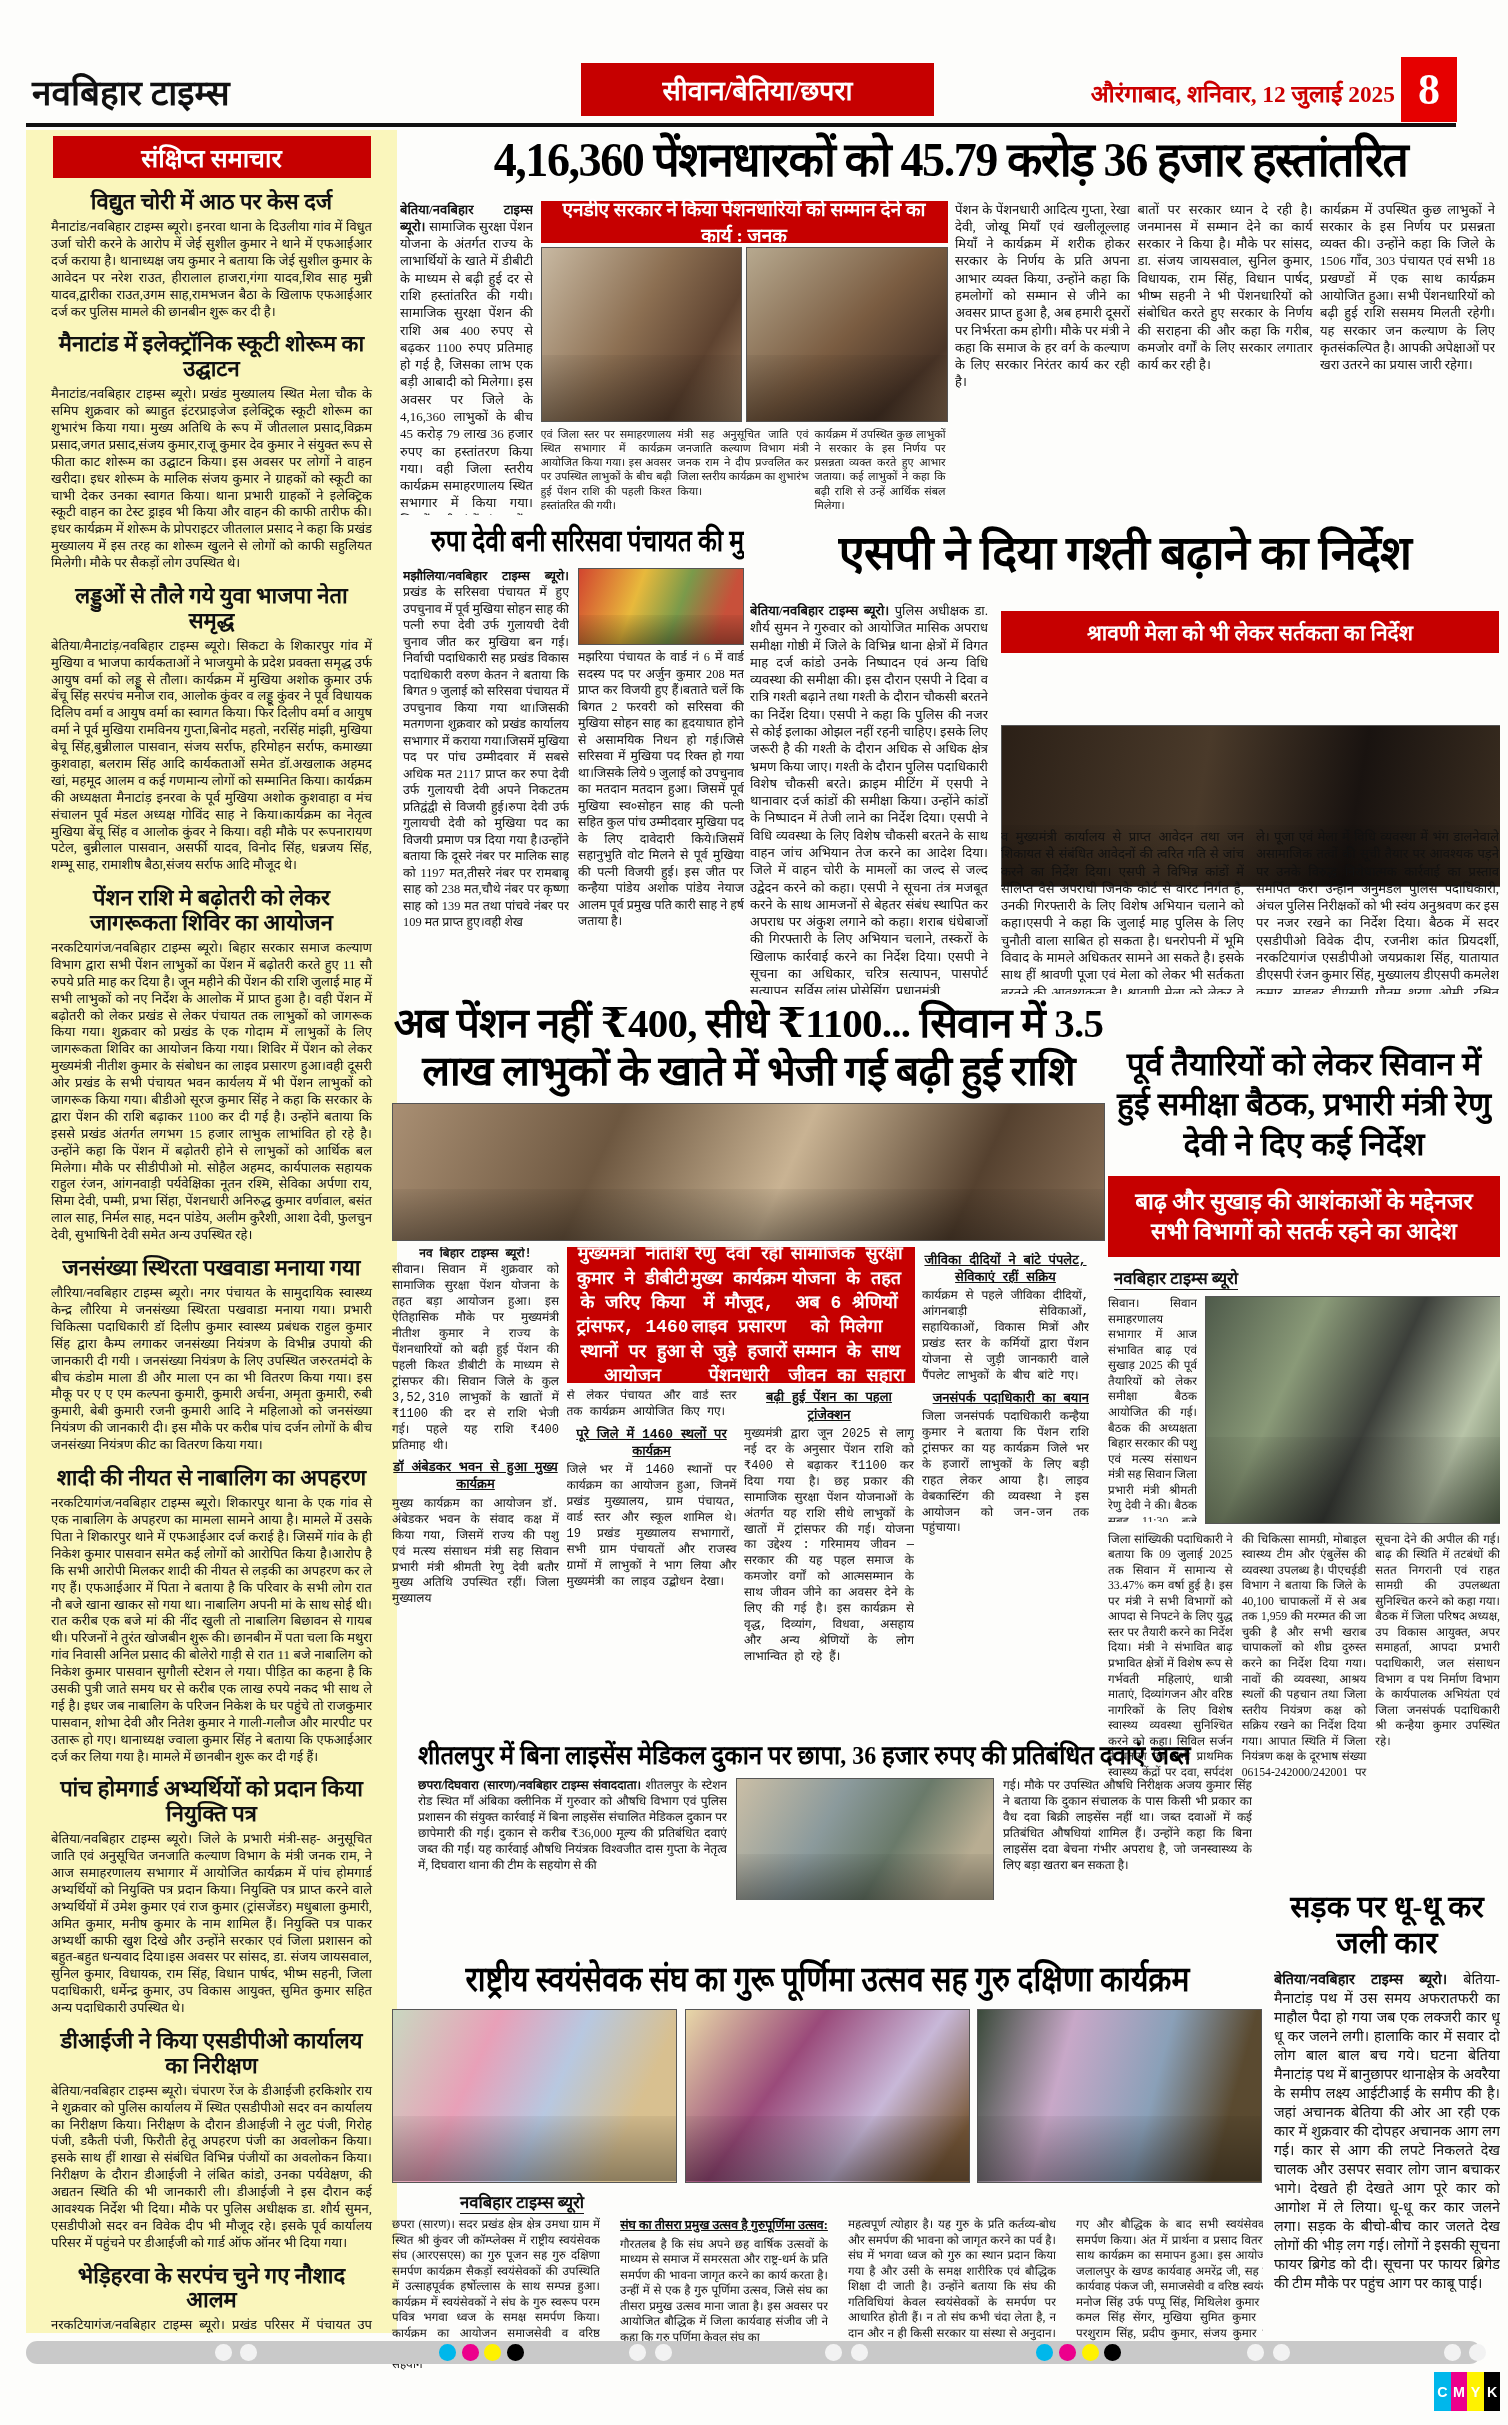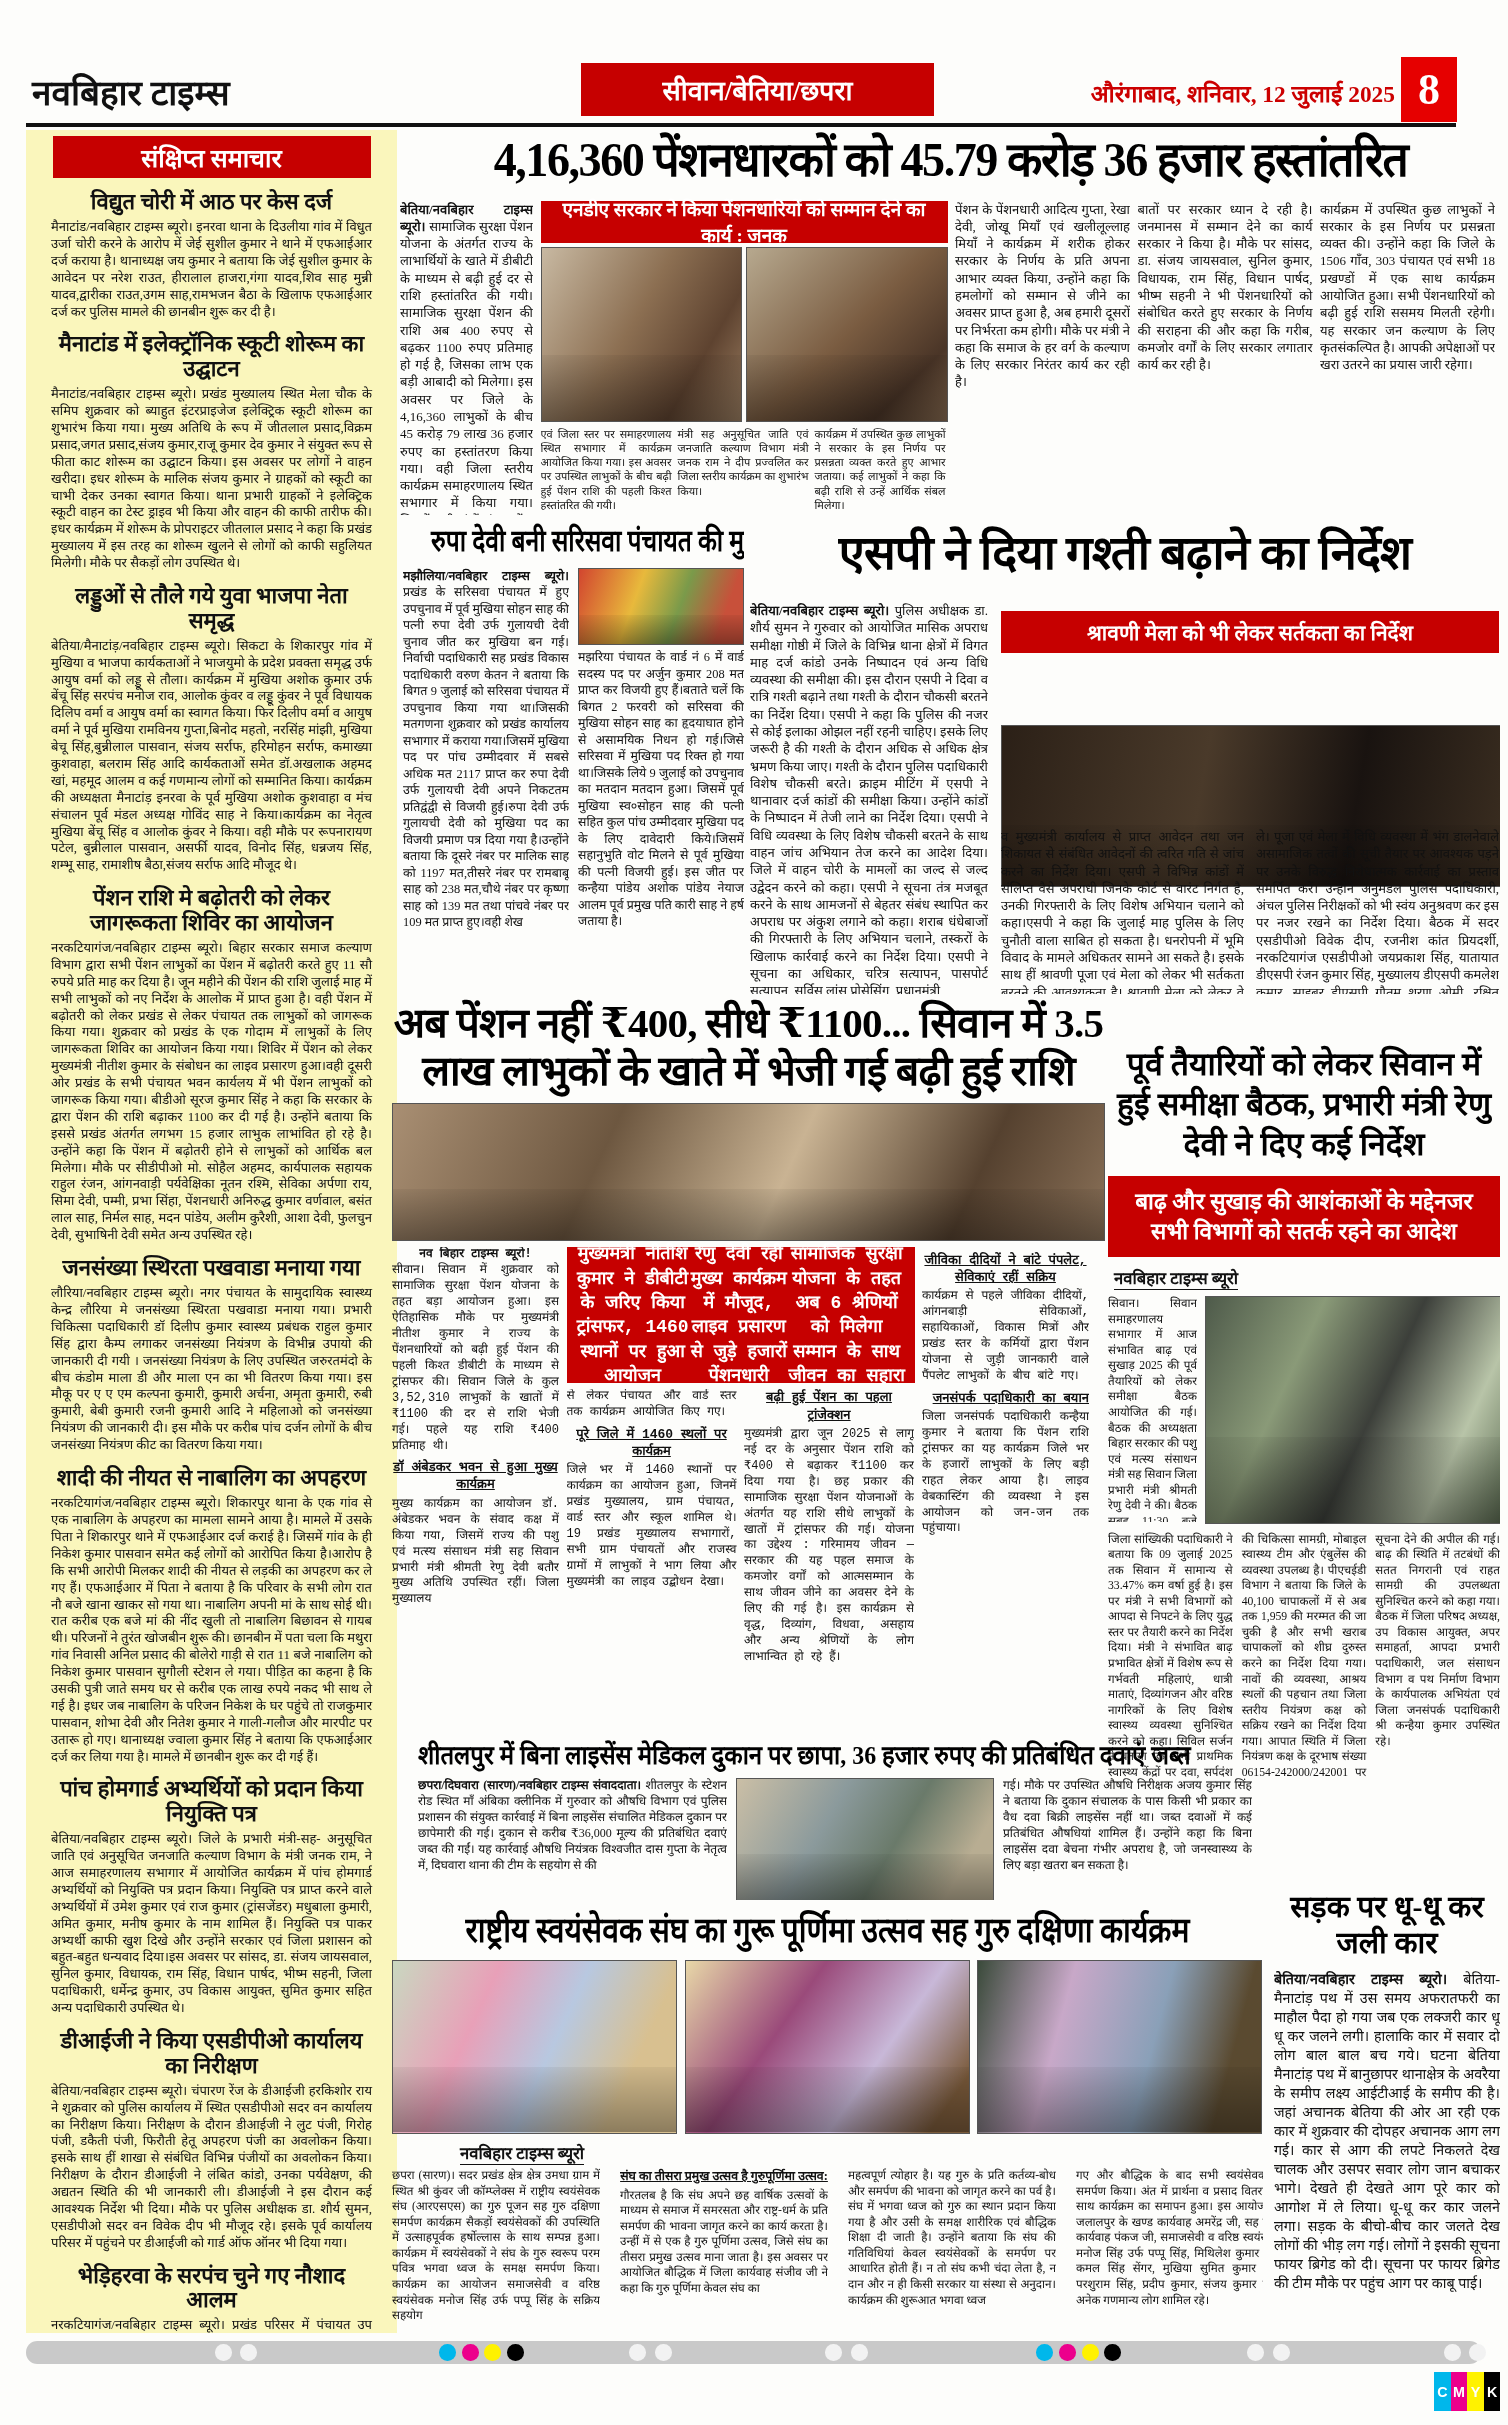--- a/index.html
+++ b/index.html
@@ -218,21 +218,21 @@
   <div style="display:flex;gap:9px;margin-top:6px;height:124px;">
     <div class="col-body" style="width:309px;flex:none;font-size:12px;">
       <span class="byline">छपरा/दिघवारा (सारण)/नवबिहार टाइम्स संवाददाता।</span>
       <span>शीतलपुर के स्टेशन रोड स्थित माँ अंबिका क्लीनिक में गुरुवार को औषधि विभाग एवं पुलिस प्रशासन की संयुक्त कार्रवाई में बिना लाइसेंस संचालित मेडिकल दुकान पर छापेमारी की गई। दुकान से करीब ₹36,000 मूल्य की प्रतिबंधित दवाएं जब्त की गईं। यह कार्रवाई औषधि नियंत्रक विश्वजीत दास गुप्ता के नेतृत्व में, दिघवारा थाना की टीम के सहयोग से की</span>
     </div>
     <div class="photo" style="width:256px;height:121px;flex:none;background:linear-gradient(120deg,#cbbfa6,#8b9a9c 35%,#6a7a6a 60%,#b8ad92 85%);"></div>
     <div class="col-body" style="width:249px;flex:none;font-size:12px;">गई। मौके पर उपस्थित औषधि निरीक्षक अजय कुमार सिंह ने बताया कि दुकान संचालक के पास किसी भी प्रकार का वैध दवा बिक्री लाइसेंस नहीं था। जब्त दवाओं में कई प्रतिबंधित औषधियां शामिल हैं। उन्होंने कहा कि बिना लाइसेंस दवा बेचना गंभीर अपराध है, जो जनस्वास्थ्य के लिए बड़ा खतरा बन सकता है।</div>
   </div>
 </section>
 
-<section class="abs" style="left:392px;top:1905px;width:871px;height:431px;overflow:hidden;">
+<section class="abs" style="left:392px;top:1954px;width:871px;height:431px;overflow:hidden;">
   <div class="headline-black" style="font-size:35px;text-align:center;white-space:nowrap;transform:scaleX(0.86);transform-origin:center;">राष्ट्रीय स्वयंसेवक संघ का गुरू पूर्णिमा उत्सव सह गुरु दक्षिणा कार्यक्रम</div>
 
   <div style="display:flex;gap:7.5px;margin-top:7.5px;">
     <div class="photo" style="width:283px;height:172px;background:linear-gradient(115deg,#c9d8c0,#e8a0b8 30%,#b8c8e0 55%,#d8c090 80%);"></div>
     <div class="photo" style="width:283px;height:172px;background:linear-gradient(125deg,#e8d8a8,#9a4a7a 35%,#c8b8d8 65%,#7a5a3a 90%);"></div>
     <div class="photo" style="width:283px;height:172px;background:linear-gradient(105deg,#3a4a3a,#c8a8c8 30%,#8aa0b8 60%,#5a4a30 85%);"></div>
   </div>
 
   <div class="byline" style="font-size:16.6px;margin:7.5px 0 3px 68px;border-bottom:1.5px solid #111;display:inline-block;">नवबिहार टाइम्स ब्यूरो</div>
 

